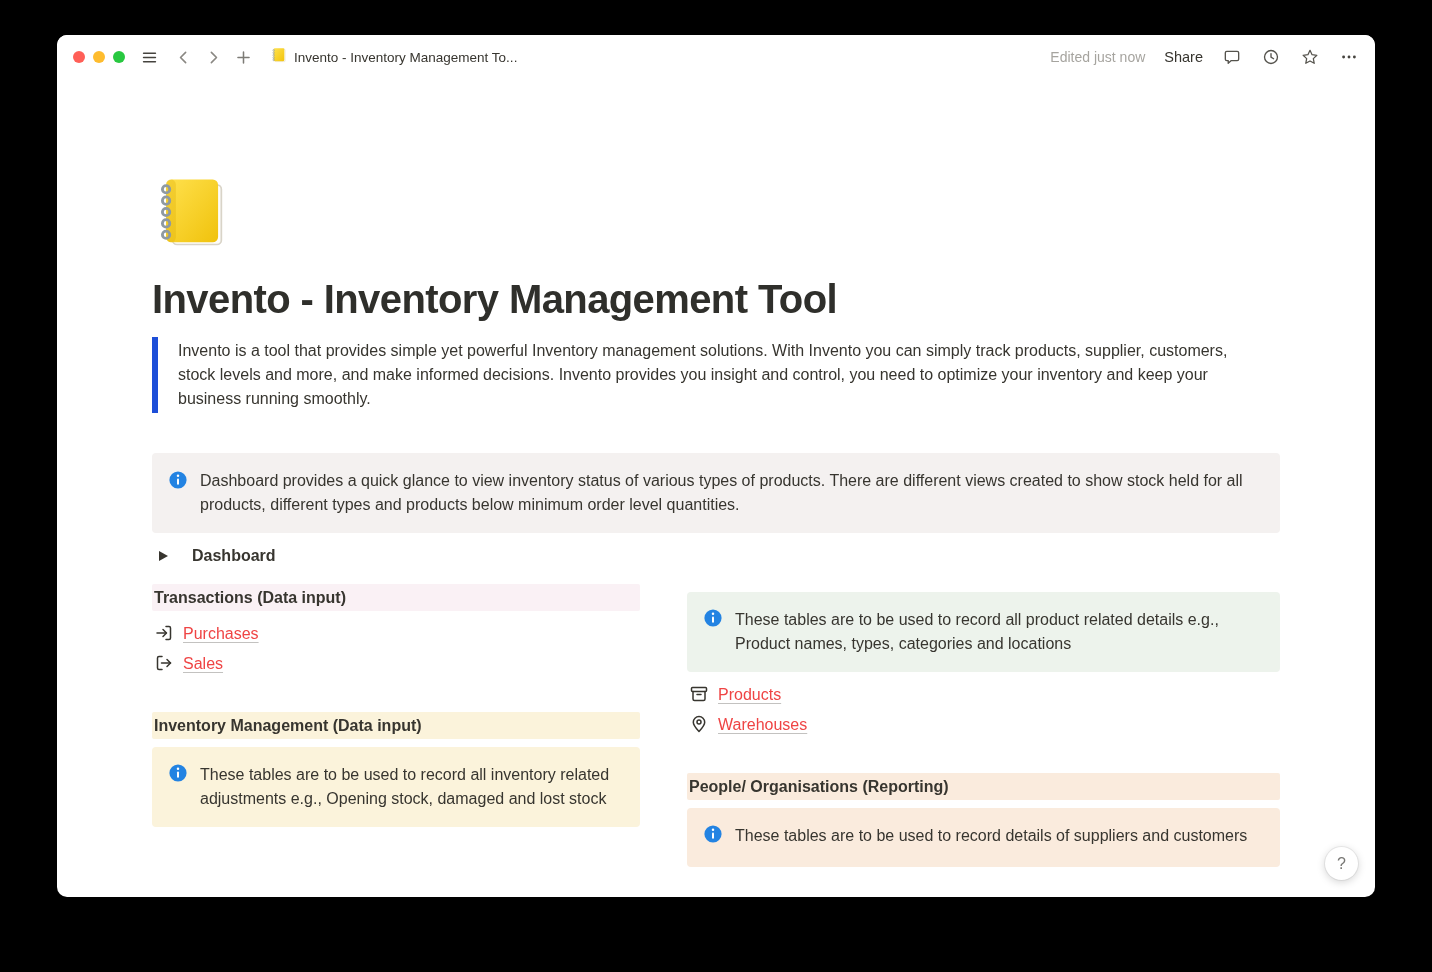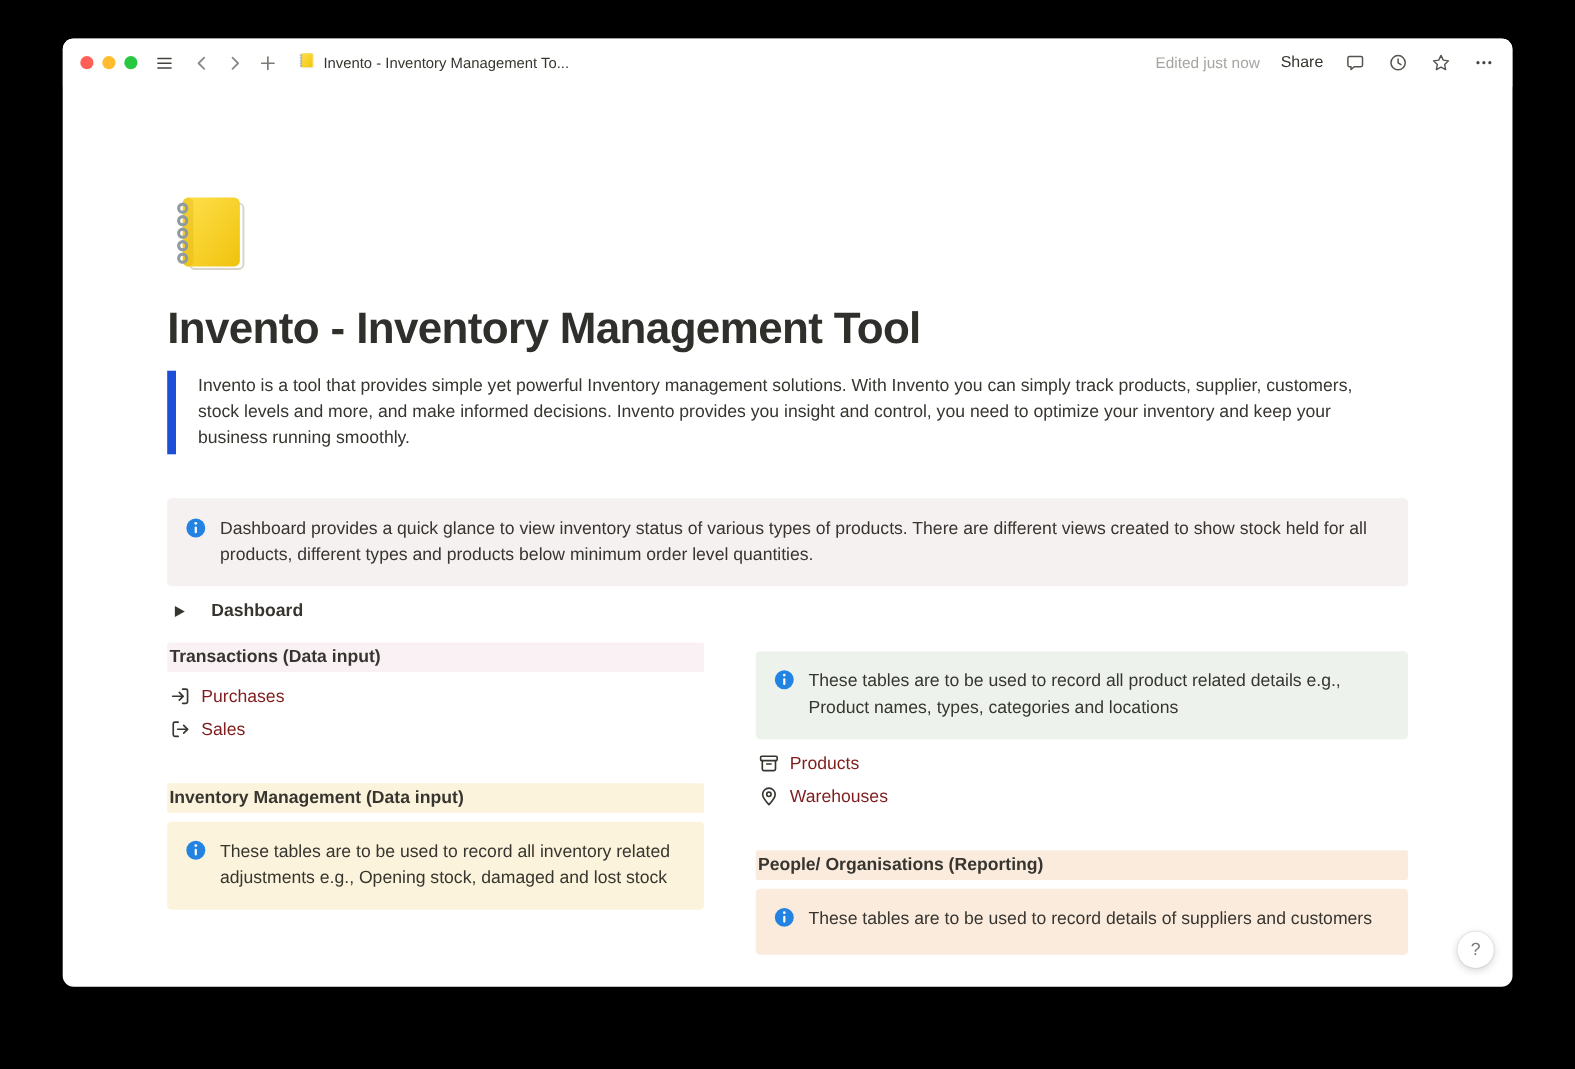--- a/index.html
+++ b/index.html
@@ -23,40 +23,40 @@
   .ml10 { margin-left:10px; }
 
   
   .content { height:818px; overflow:hidden; }
   .page { width:1128px; margin:0 auto; padding-top:94px; color:#37352f; }
 
   .page-icon { width:78px; height:78px; cursor:pointer; }
 
   .page-title { margin-top:24px; font-size:40px; font-weight:700; letter-spacing:-0.6px; line-height:48px; color:#2f2f2b; }
 
-  .quote { margin-top:14px; border-left:8px solid #1d4ed8; padding:2px 0 2px 20px; font-size:16px; line-height:24px; max-width:1105px; }
+  .quote { margin-top:14px; border-left:6px solid #1d4ed8; padding:2px 0 2px 20px; font-size:16px; line-height:24px; max-width:1105px; }
 
   .callout { display:flex; gap:12px; padding:16px; border-radius:4px; font-size:16px; line-height:24px; margin-top:40px; }
   .callout .icon-wrap { flex:0 0 auto; margin-top:1px; }
 
   .toggle-row { margin-top:8px; display:flex; align-items:center; gap:24px; padding:4px 2px; cursor:pointer; }
   .toggle-tri { width:0; height:0; border-left:9px solid #37352f; border-top:5.5px solid transparent; border-bottom:5.5px solid transparent; margin-left:5px; }
   .toggle-label { font-size:16px; font-weight:600; line-height:21px; }
 
   .columns { margin-top:14px; display:flex; gap:47px; }
   .col-left { width:488px; }
   .col-right { width:593px; }
 
   .section-header { padding:3px 2px; font-size:16px; font-weight:600; line-height:21px; border-radius:2px; }
   .section-callout { margin-top:8px; padding:16px; border-radius:4px; display:flex; gap:12px; font-size:16px; line-height:24px; }
   .section-header.spaced { margin-top:34px; }
 
   .links { margin-top:7px; }
   .page-link { display:flex; align-items:center; gap:9px; padding:4px 2px; height:30px; cursor:pointer; }
-  .page-link .link-label { font-size:16px; font-weight:500; color:#7f1d1d; text-decoration-color:rgba(55,53,47,.3); text-underline-offset:3px; text-decoration-thickness:1px; line-height:21px; }
+  .page-link .link-label { font-size:16px; font-weight:500; color:#ef4444; text-decoration:underline; text-decoration-color:rgba(55,53,47,.3); text-underline-offset:3px; text-decoration-thickness:1px; line-height:21px; }
   .link-icon { width:20px; height:20px; flex:0 0 auto; }
 
   .help-btn { position:absolute; right:17px; bottom:17px; width:33px; height:33px; border-radius:50%; background:#fff; box-shadow:0 2px 8px rgba(0,0,0,.18), 0 0 0 1px rgba(0,0,0,.06); display:flex; align-items:center; justify-content:center; font-size:16px; color:#787774; cursor:pointer; z-index:5; }
 </style>
 </head>
 <body>
 
 <div class="window">
 
   <div class="titlebar">

